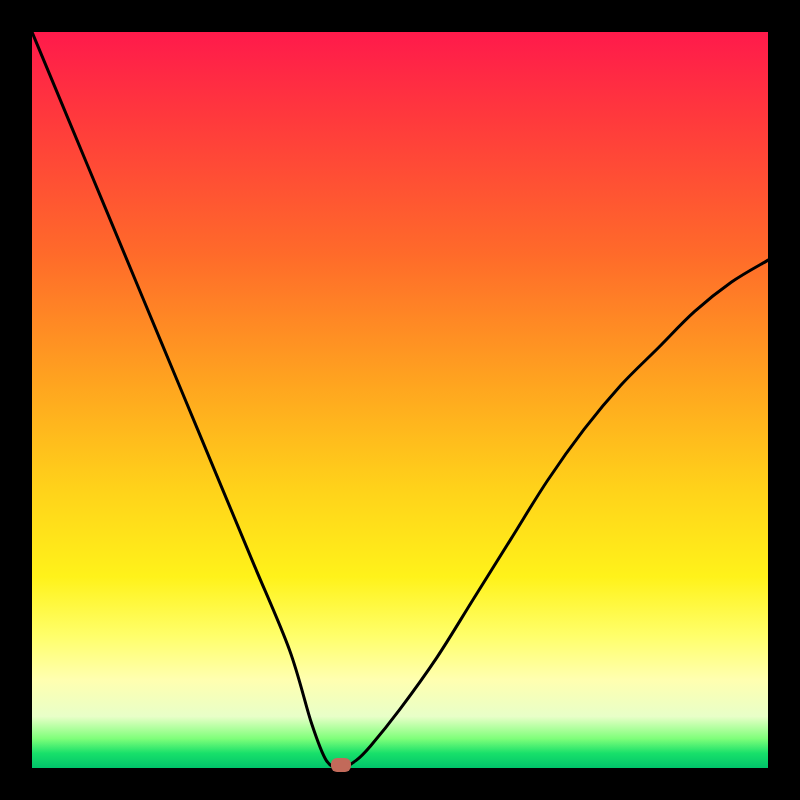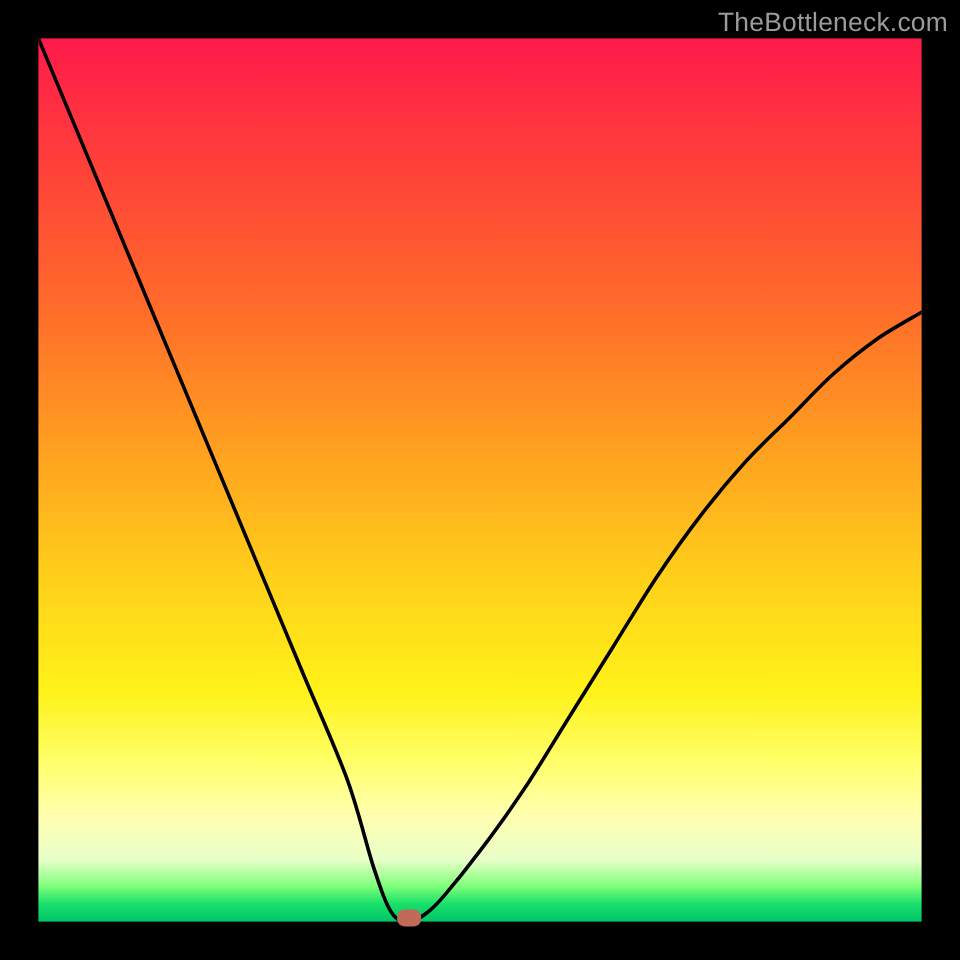--- a/index.html
+++ b/index.html
@@ -63,21 +63,20 @@
     width: 20px;
     height: 14px;
     border-radius: 6px;
     background: #c26a5a;
   }
 </style>
 </head>
 <body>
 
 <div class="frame">
-  <div class="watermark">TheBottleneck.com</div>
 
   <div class="plot">
     <svg class="curve" viewBox="0 0 736 736" preserveAspectRatio="none">
       <path id="curve-path" fill="none" stroke-width="3" stroke-linecap="round" stroke="#000000" d="M 0,0 C 6.133333333333334,14.720000000000008 24.53333333333334,58.88000000000005 36.800000000000004,88.32000000000005 C 49.06666666666667,117.76000000000005 61.33333333333334,147.2 73.60000000000001,176.64 C 85.86666666666667,206.07999999999998 98.13333333333333,235.51999999999998 110.39999999999999,264.96 C 122.66666666666666,294.4 134.93333333333334,323.84 147.20000000000002,353.28 C 159.4666666666667,382.71999999999997 171.73333333333335,412.15999999999997 184,441.59999999999997 C 196.26666666666665,471.03999999999996 208.53333333333333,500.47999999999996 220.79999999999998,529.92 C 233.06666666666663,559.36 247.78666666666663,591.2533333333333 257.59999999999997,618.24 C 267.4133333333333,645.2266666666667 273.5466666666667,673.44 279.68,691.84 C 285.81333333333333,710.24 289.49333333333334,721.28 294.40000000000003,728.64 C 299.30666666666673,736 304.21333333333337,736 309.12,736 C 314.02666666666664,736 318.9333333333333,732.3199999999999 323.84,728.64 C 328.74666666666667,724.96 331.2,722.5066666666667 338.56,713.92 C 345.92,705.3333333333333 356.96,691.84 368,677.12 C 379.04,662.4 392.53333333333336,644 404.8,625.6 C 417.06666666666666,607.2 429.3333333333333,586.3466666666667 441.59999999999997,566.72 C 453.8666666666666,547.0933333333334 466.1333333333334,527.4666666666667 478.40000000000003,507.84000000000003 C 490.6666666666667,488.21333333333337 502.9333333333333,467.36 515.1999999999999,448.96 C 527.4666666666666,430.55999999999995 539.7333333333333,413.38666666666666 552,397.44 C 564.2666666666667,381.49333333333334 576.5333333333334,366.7733333333333 588.8000000000001,353.28 C 601.0666666666667,339.78666666666663 613.3333333333334,328.74666666666667 625.6,316.48 C 637.8666666666667,304.21333333333337 650.1333333333333,290.72 662.4,279.68 C 674.6666666666666,268.64 686.9333333333333,258.8266666666666 699.1999999999999,250.23999999999995 C 711.4666666666666,241.65333333333328 729.8666666666667,231.84 736,228.16000000000003"></path>
     </svg>
     <div id="marker" class="marker" style="left: 299.12px; top: 726px; background: rgb(194, 106, 90);"></div>
   </div>
 </div>
 
 </body></html>

